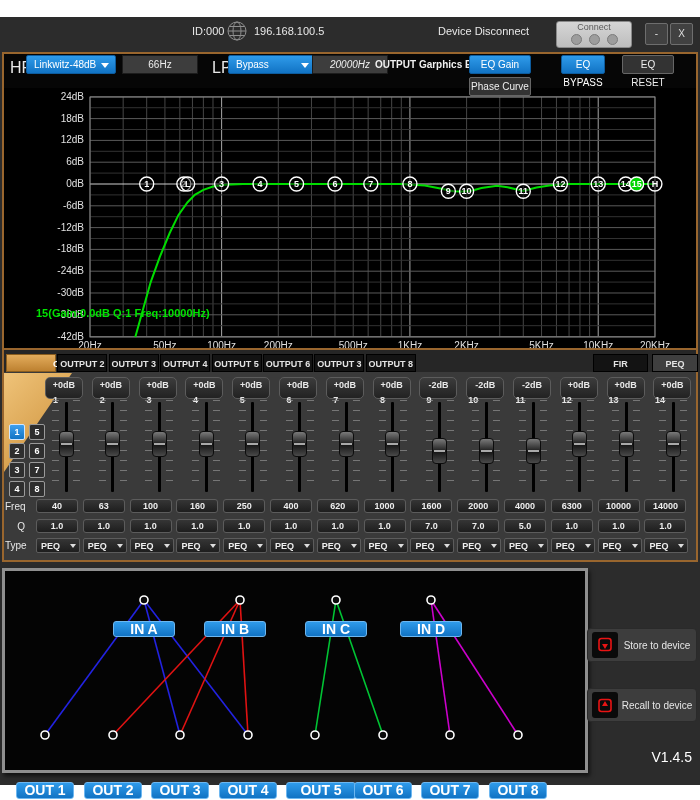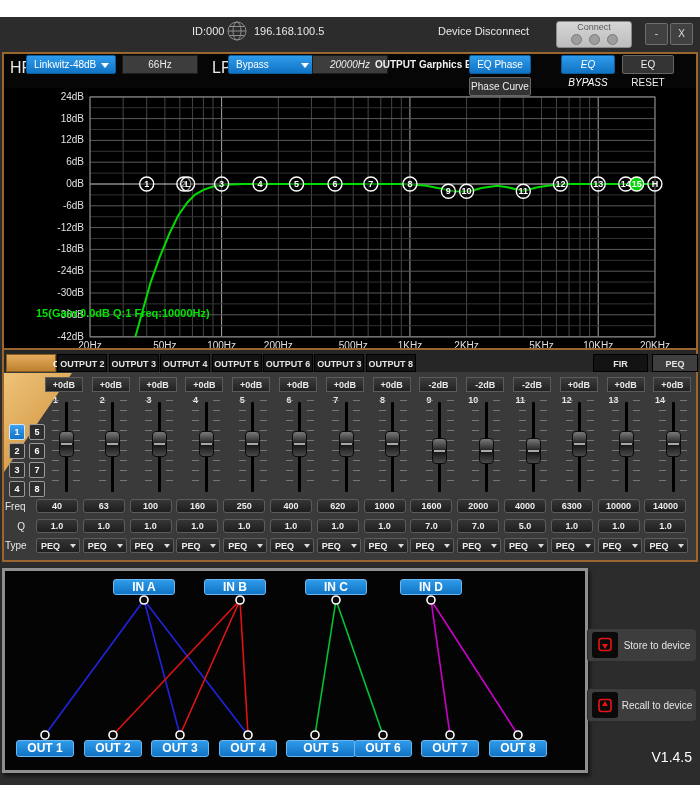--- a/index.html
+++ b/index.html
@@ -20,35 +20,35 @@
   .valbox{position:absolute;top:55px;height:19px;background:#3d3d3d;border:1px solid #1c1c1c;border-radius:0;color:#eee;font-size:10px;line-height:18px;text-align:center;box-sizing:border-box;cursor:pointer;}
   .hdr-title{position:absolute;top:59px;color:#f0f0f0;font-size:10px;font-weight:bold;}
   .blue-btn{position:absolute;height:19px;background:linear-gradient(180deg,#2f9bea,#1173c4);border:1px solid #0d5c9e;border-radius:2px;color:#fff;font-size:10px;text-align:center;line-height:18px;box-sizing:border-box;cursor:pointer;}
   .dark-btn{position:absolute;height:19px;background:#333;border:1px solid #666;border-radius:2px;color:#eee;font-size:10px;text-align:center;line-height:18px;box-sizing:border-box;cursor:pointer;}
   
   .strip-block{position:absolute;left:2px;top:350px;width:696px;height:212px;background:#262626;border:2px solid #99662e;border-top:none;box-sizing:border-box;}
   .strip-bg{position:absolute;left:4px;top:372px;width:692px;height:188px;background:#3a3a3a;}
   .fold-tri{position:absolute;left:4px;top:373px;width:68px;height:99px;background:linear-gradient(135deg,#efc379,#c98b33);clip-path:polygon(0 0,100% 0,0 100%);}
   .tab{position:absolute;top:354px;height:18px;background:#131313;color:#e3e3e3;font-size:9px;font-weight:bold;text-align:center;line-height:18px;border:1px solid #000;box-sizing:border-box;cursor:pointer;}
   .tab.active{background:linear-gradient(180deg,#e3ac5c,#bd8130);color:#fff;border:1px solid #8a5d1e;padding-left:46px;}
-  .gain-btn{position:absolute;top:377px;width:38px;height:15px;background:linear-gradient(180deg,#3c3c3c,#222);border:1px solid #5c5c5c;border-radius:0;color:#e9e9e9;font-size:9px;font-weight:bold;text-align:center;line-height:14px;box-sizing:border-box;cursor:pointer;}
+  .gain-btn{position:absolute;top:377px;width:38px;height:22px;background:linear-gradient(180deg,#3c3c3c,#222);border:1px solid #5c5c5c;border-radius:5px;color:#e9e9e9;font-size:9px;font-weight:bold;text-align:center;line-height:14px;box-sizing:border-box;cursor:pointer;}
   .band-num{position:absolute;color:#e8e8e8;font-size:9px;font-weight:bold;}
   .tickcol{position:absolute;width:7px;background:repeating-linear-gradient(180deg,#8a8a8a 0px,#8a8a8a 1px,transparent 1px,transparent 10px);opacity:.75;}
   .track{position:absolute;width:3px;background:#000;border-radius:1px;}
   .knob{position:absolute;width:15px;height:26px;border-radius:4px;background:linear-gradient(180deg,#7a7a7a,#2e2e2e 42%,#141414 52%,#4a4a4a);border:1px solid #0c0c0c;box-sizing:border-box;cursor:grab;}
   .knob .mid{position:absolute;left:1px;right:1px;top:11px;height:2px;background:#a9a9a9;}
   .chsel{position:absolute;width:16px;height:16px;background:#2e2e2e;border:1px solid #9a9a9a;border-radius:2px;color:#fff;font-size:9px;font-weight:bold;text-align:center;line-height:15px;box-sizing:border-box;cursor:pointer;}
   .chsel.active{background:linear-gradient(180deg,#3fa0ee,#1173c4);border-color:#cfe6ff;}
   .row-label{position:absolute;color:#e8e8e8;font-size:10px;text-align:right;width:20px;}
   .cellbox{position:absolute;width:42px;height:14px;background:linear-gradient(180deg,#353535,#1e1e1e);border:1px solid #5c5c5c;border-radius:3px;color:#eee;font-size:9px;font-weight:bold;text-align:center;line-height:13px;box-sizing:border-box;cursor:text;}
   .typedd{position:absolute;width:44px;height:15px;background:linear-gradient(180deg,#353535,#1e1e1e);border:1px solid #5c5c5c;border-radius:2px;color:#eee;font-size:9px;font-weight:bold;line-height:14px;padding-left:4px;box-sizing:border-box;cursor:pointer;}
   .typedd .arr{position:absolute;right:3px;top:5px;width:0;height:0;border-left:3.5px solid transparent;border-right:3.5px solid transparent;border-top:4px solid #ddd;}
   
   .routing-panel{position:absolute;left:2px;top:568px;width:586px;height:205px;background:#040404;border:3px solid #8f8f8f;box-sizing:border-box;box-shadow:2px 3px 4px rgba(0,0,0,.6);}
-  .io-btn{position:absolute;height:16px;background:linear-gradient(180deg,#2f9bea,#1173c4);border:1px solid #6db7f0;border-radius:3px;color:#fff;font-size:12px;font-weight:bold;text-align:center;line-height:15px;box-sizing:border-box;cursor:pointer;z-index:3;}
+  .io-btn{position:absolute;height:16px;background:linear-gradient(180deg,#2f9bea,#1173c4);border:1px solid #6db7f0;border-radius:3px;color:#fff;font-size:14px;font-weight:bold;text-align:center;line-height:15px;box-sizing:border-box;cursor:pointer;z-index:3;margin-top:42px;}
   .action-btn{position:absolute;left:587px;width:110px;height:34px;background:#3d3d3d;border:1px solid #2a2a2a;border-radius:4px;display:flex;align-items:center;cursor:pointer;box-sizing:border-box;}
   .action-btn .ibox{width:26px;height:26px;background:#0a0a0a;border-radius:3px;margin-left:4px;display:flex;align-items:center;justify-content:center;}
   .action-btn .albl{flex:1;text-align:center;color:#e6e6e6;font-size:10px;}
   .version{position:absolute;right:8px;top:749px;color:#fff;font-size:14px;}
 </style>
 </head>
 <body>
 
 <div id="root">
   <div class="app-bg"></div>
@@ -75,23 +75,23 @@
   <div class="win-btn" style="left:670px;">X</div>
 
   <div class="eq-block"></div>
   <span class="filter-label" style="left:10px;">HP</span>
   <div class="dd" style="left:26px;width:90px;"><span>Linkwitz-48dB</span><span class="arr"></span></div>
   <div class="valbox" style="left:122px;width:76px;">66Hz</div>
   <span class="filter-label" style="left:212px;">LP</span>
   <div class="dd" style="left:228px;width:88px;"><span>Bypass</span><span class="arr"></span></div>
   <div class="valbox" style="left:312px;width:76px;font-style:italic;">20000Hz</div>
   <span class="hdr-title" style="left:375px;">OUTPUT Garphics EQ</span>
-  <div class="blue-btn" style="left:469px;top:55px;width:62px;">EQ Phase</div>
+  <div class="blue-btn" style="left:469px;top:55px;width:62px;">EQ Gain</div>
   <div class="dark-btn" style="left:469px;top:77px;width:62px;z-index:6;">Phase Curve</div>
-  <div class="blue-btn" style="left:561px;top:55px;width:54px;font-style:italic;">EQ BYPASS</div>
+  <div class="blue-btn" style="left:561px;top:55px;width:44px;">EQ BYPASS</div>
   <div class="dark-btn" style="left:622px;top:55px;width:52px;">EQ RESET</div>
   <svg id="eq-graph" style="position:absolute;left:4px;top:88px;z-index:2;" width="692" height="260" viewBox="0 0 692 260">
       <rect x="0" y="0" width="692" height="260" fill="#000"></rect>
       <defs>
         <clipPath id="plotclip">
           <rect x="86" y="9" width="565" height="240"></rect>
         </clipPath>
       </defs>
       <g>
         <line x1="86" y1="9" x2="86" y2="249" stroke="#464646" stroke-width="1"></line>

